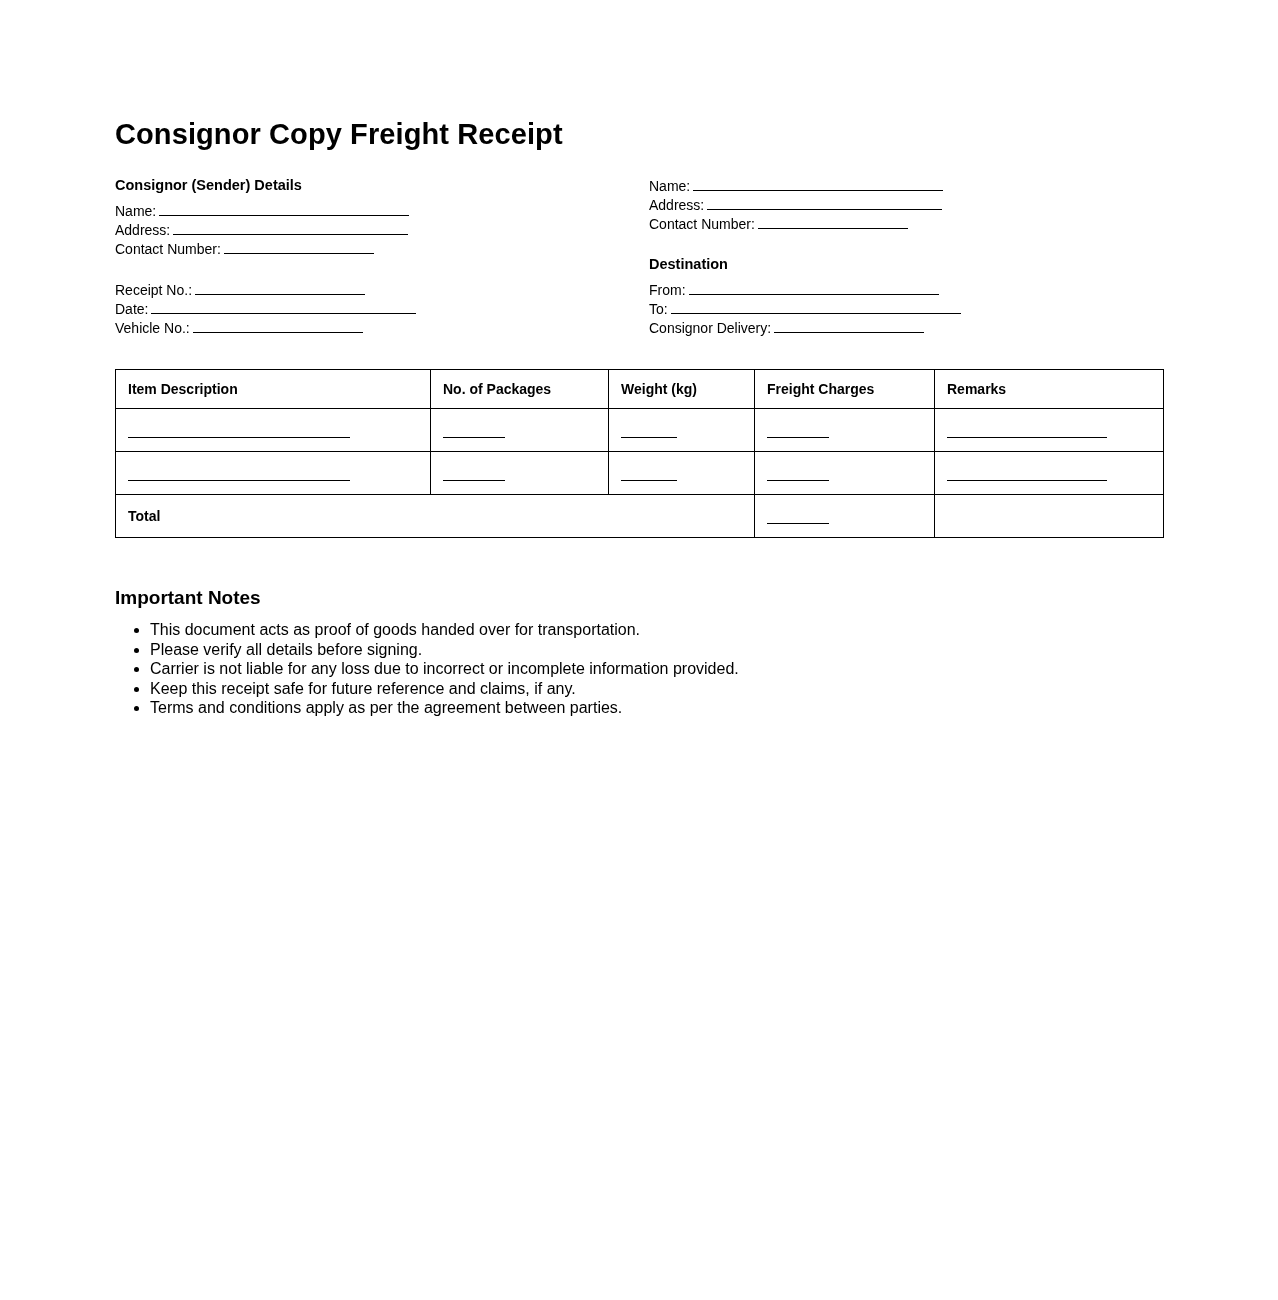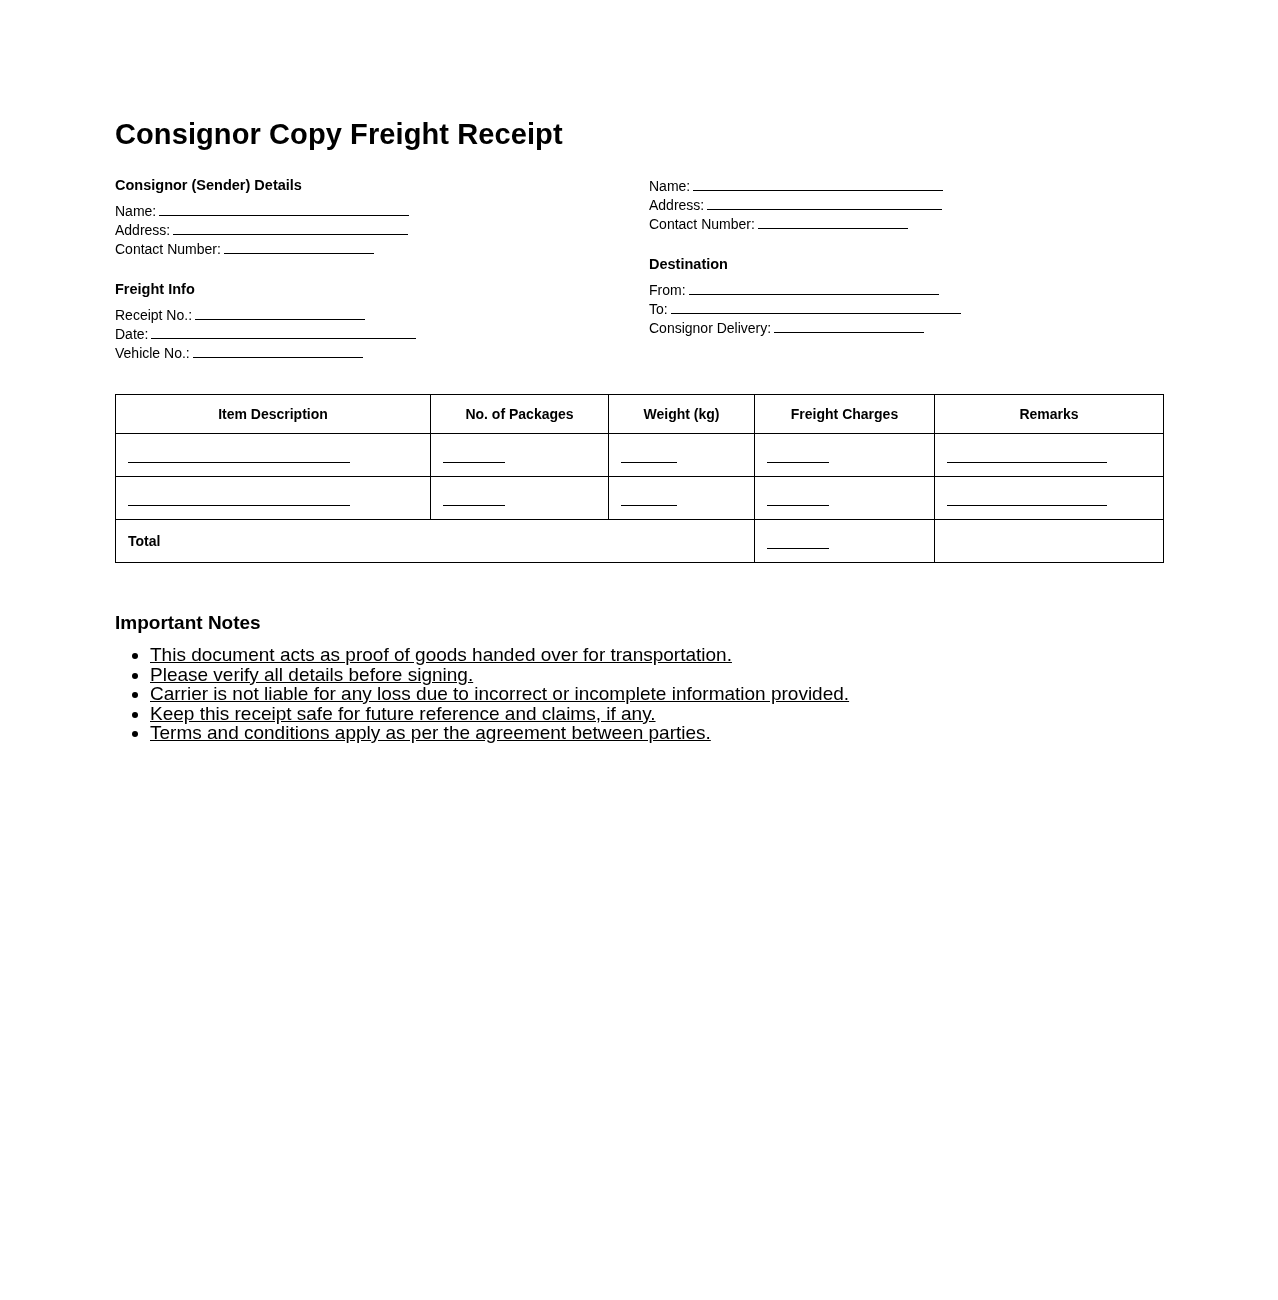--- a/index.html
+++ b/index.html
@@ -64,21 +64,21 @@
     margin-top: 31px;
     table-layout: fixed;
   }
   table.freight th, table.freight td {
     border: 1px solid #000;
     font-size: 14px;
     padding: 8px 12px;
     vertical-align: middle;
   }
   table.freight th {
-    text-align: center;
+    text-align: left;
     font-weight: bold;
     height: 22px;
   }
   table.freight td {
     height: 26px;
   }
   .cell-line {
     display: inline-block;
     border-bottom: 1px solid #000;
     height: 12px;
@@ -120,24 +120,23 @@
   h2.notes-title {
     font-size: 19px;
     font-weight: bold;
     margin: 49px 0 11px 0;
   }
   ul.notes {
     margin: 0;
     padding-left: 35px;
   }
   ul.notes li {
-    font-size: 19px;
+    font-size: 16px;
     line-height: 19.5px;
     margin-bottom: 0px;
-    text-decoration: underline;
   }
 </style>
 </head>
 <body>
 
 <div class="page">
 
   <h1 class="doc-title">Consignor Copy Freight Receipt</h1>
 
   <div class="two-col">
@@ -148,21 +147,20 @@
       </div>
       <div class="field-row">
         <span>Address:</span><span class="blank b-235"></span>
       </div>
       <div class="field-row">
         <span>Contact Number:</span><span class="blank b-150"></span>
       </div>
 
       <div class="gap-block"></div>
 
-      <div class="section-heading">Freight Info</div>
       <div class="field-row">
         <span>Receipt No.:</span><span class="blank b-170"></span>
       </div>
       <div class="field-row">
         <span>Date:</span><span class="blank b-265"></span>
       </div>
       <div class="field-row">
         <span>Vehicle No.:</span><span class="blank b-170"></span>
       </div>
     </div>

